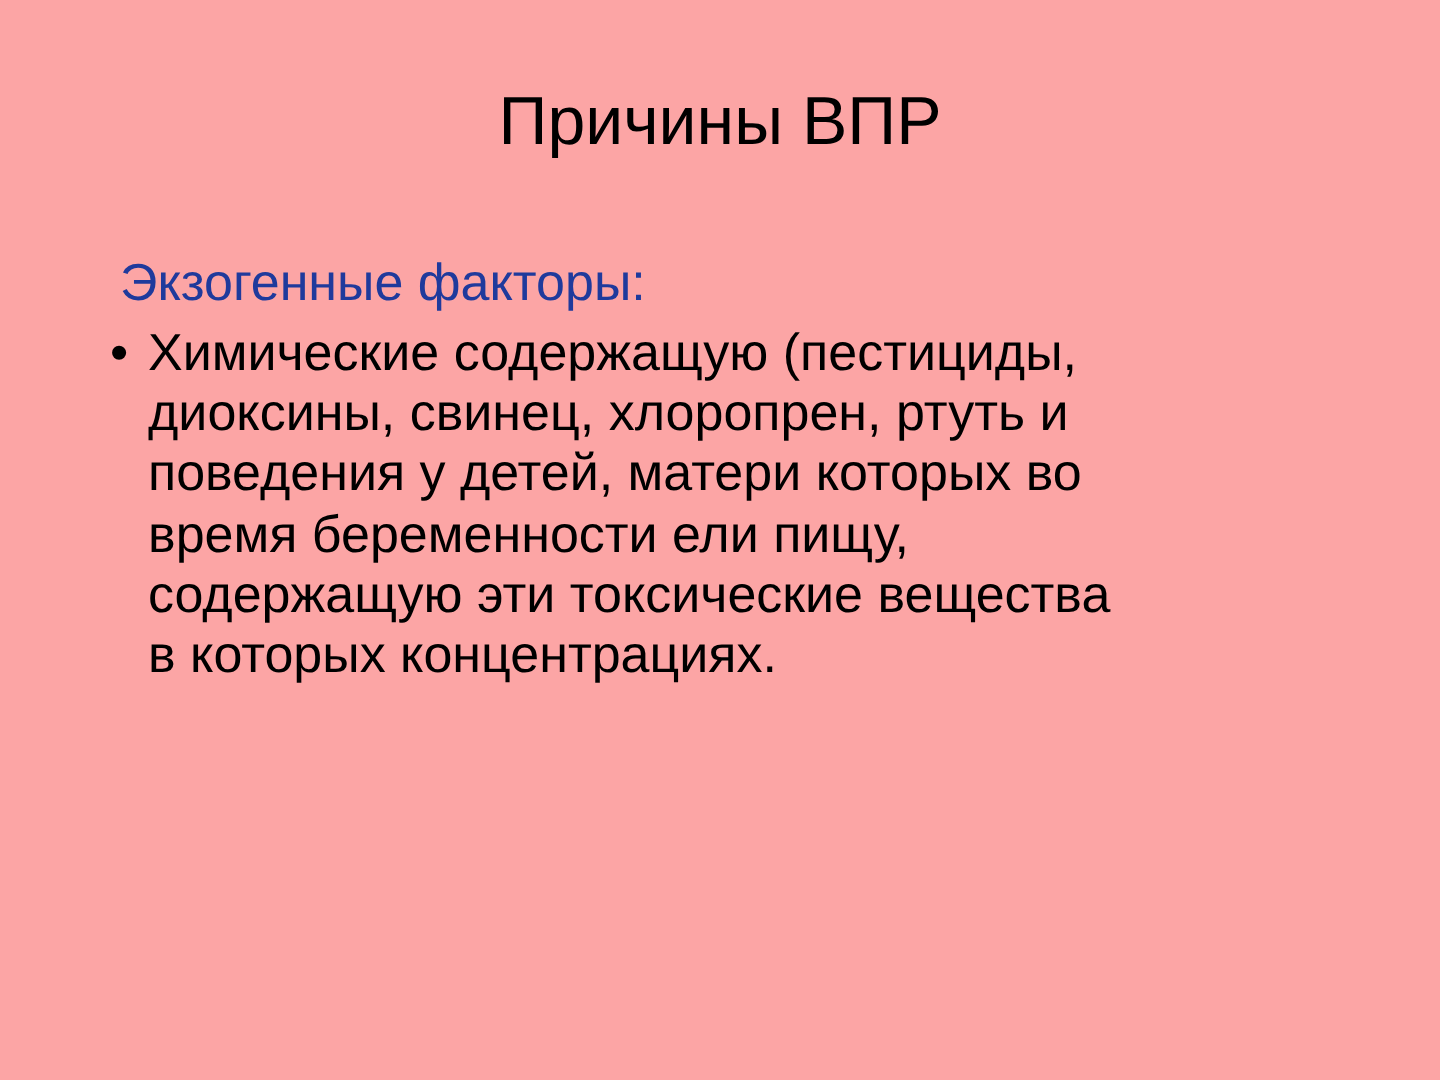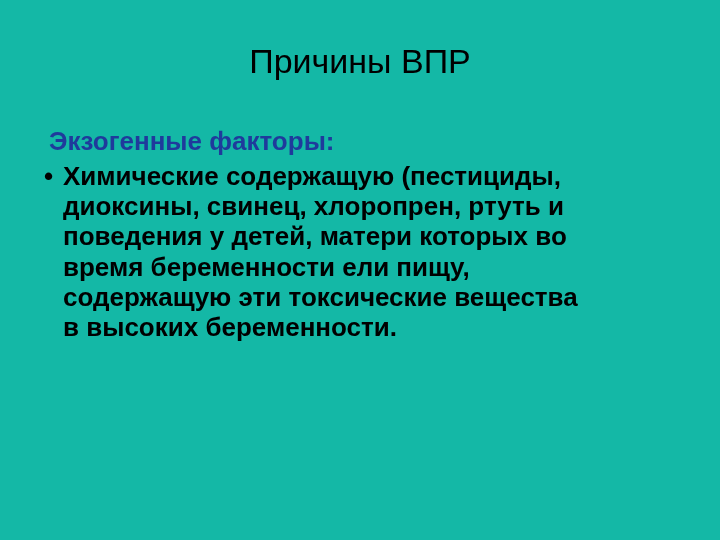--- a/index.html
+++ b/index.html
@@ -15,43 +15,42 @@
     overflow: hidden;
     position: relative;
     -webkit-font-smoothing: antialiased;
   }
   .slide {
     position: absolute;
     left: 0;
     top: 0;
     width: 720px;
     height: 540px;
-    background: #14b8a6;
+    background: #fca5a5;
   }
   
   .slide-title {
     position: absolute;
     left: 0;
     top: 40px;
     width: 720px;
     text-align: center;
     color: #000000;
     font-size: 34px;
     font-weight: normal;
     line-height: 42px;
     letter-spacing: 0px;
     white-space: nowrap;
   }
   
   .slide-body {
     position: absolute;
-    left: 42px;
+    left: 53px;
     top: 124px;
     width: 648px;
-    font-weight: bold;
   }
   .subtitle-line {
     color: #1F3A9C;
     font-size: 26px;
     line-height: 34px;
     margin: 0 0 3px 7px;
     white-space: nowrap;
   }
   .bullet-list {
     list-style: none;
@@ -96,19 +95,19 @@
 
     <ul class="bullet-list">
       <li class="bullet-item">
         <span class="bullet-marker">•</span>
         <span class="bullet-text">
           <span class="ln">Химические содержащую (пестициды,</span>
           <span class="ln">диоксины, свинец, хлоропрен, ртуть и</span>
           <span class="ln">поведения у детей, матери которых во</span>
           <span class="ln">время беременности ели пищу,</span>
           <span class="ln">содержащую эти токсические вещества</span>
-          <span class="ln">в высоких беременности.</span>
+          <span class="ln">в которых концентрациях.</span>
         </span>
       </li>
     </ul>
 
   </div>
 </div>
 
 </body></html>

